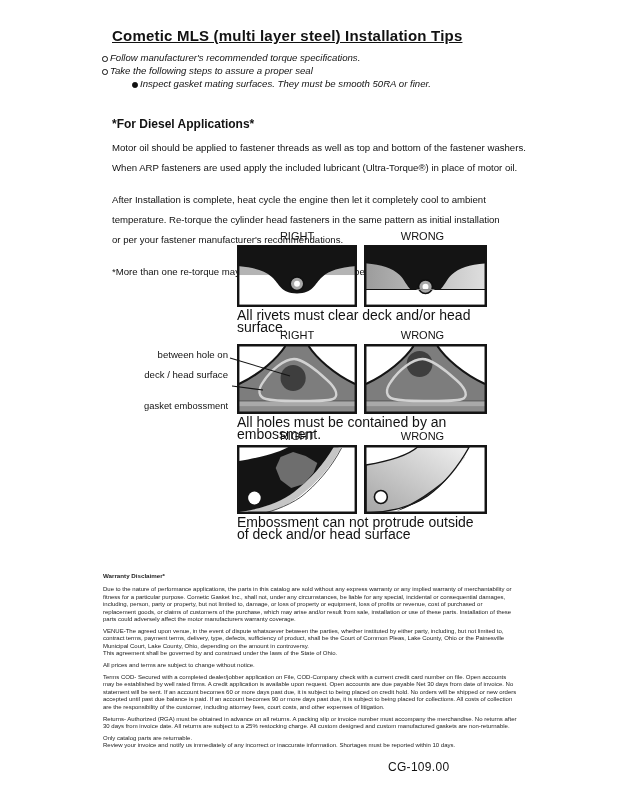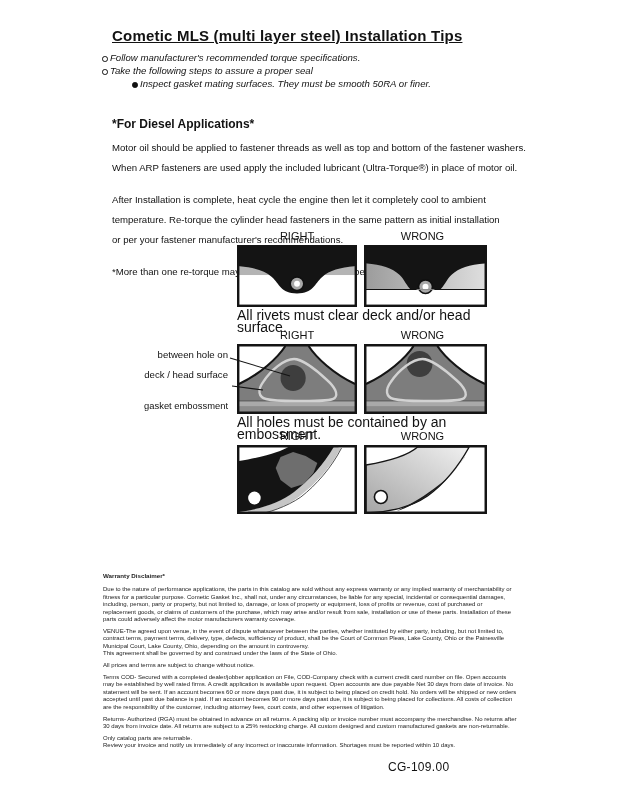--- a/index.html
+++ b/index.html
@@ -172,20 +172,21 @@
               <stop offset="1" stop-color="#a5a5a5"></stop>
           </linearGradient>
         </defs>
         <rect x="2" y="2" width="120" height="65" fill="#ffffff"></rect>
         <path d="M2,20 C32,15 46,9 54,2 L106,2 C96,20 82,38 64,51 C48,62 28,67 2,68 Z" fill="url(#gband3)" stroke="#141414" stroke-width="1.4"></path>
         <path d="M102,11 C93,27 72,47 33,66 C57,59 84,38 101,13 Z" fill="#1a1a1a"></path>
         <circle cx="17" cy="52" r="6.5" fill="#ffffff" stroke="#141414" stroke-width="1.6"></circle>
         <rect x="1.25" y="1.25" width="121.5" height="66.5" fill="none" stroke="#141414" stroke-width="2.5"></rect>
       </svg>
     </div>
+    <div class="dcaption">Embossment can not protrude outside of deck and/or head surface</div>
   </div>
 
   <div class="legal">
     <h3>Warranty Disclaimer*</h3>
     <p>Due to the nature of performance applications, the parts in this catalog are sold without any express warranty or any implied warranty of merchantability or fitness for a particular purpose.  Cometic Gasket Inc., shall not, under any circumstances, be liable for any special, incidental or consequential damages, including, person, party or property, but not limited to, damage, or loss of property or equipment, loss of profits or revenue, cost of purchased or replacement goods, or claims of customers of the purchase, which may arise and/or result from sale, installation or use of these parts.  Installation of these parts could adversely affect the motor manufacturers warranty coverage.</p>
     <p class="gap">VENUE-The agreed upon venue, in the event of dispute whatsoever between the parties, whether instituted by either party, including, but not limited to, contract terms, payment terms, delivery, type, defects, sufficiency of product, shall be the Court of Common Pleas, Lake County, Ohio or the Painesville Municipal Court, Lake County, Ohio, depending on the amount in controversy.</p>
     <p>This agreement shall be governed by and construed under the laws of the State of Ohio.</p>
     <p class="gap">All prices and terms are subject to change without notice.</p>
     <p class="gap">Terms COD- Secured with a completed dealer/jobber application on File, COD-Company check with a current credit card number on file.  Open accounts may be established by well rated firms.  A credit application is available upon request.  Open accounts are due payable Net 30 days from date of invoice.  No statement will be sent.  If an account becomes 60 or more days past due, it is subject to being placed on credit hold.  No orders will be shipped or new orders accepted until past due balance is paid.  If an account becomes 90 or more days past due, it is subject to being placed for collections.  All costs of collection are the responsibility of the customer, including attorney fees, court costs, and other expenses of litigation.</p>
     <p class="gap">Returns- Authorized (RGA) must be obtained in advance on all returns.  A packing slip or invoice number must accompany the merchandise.  No returns after 30 days from invoice date.  All returns are subject to a 25% restocking charge.  All custom designed and custom manufactured gaskets are non-returnable.</p>

